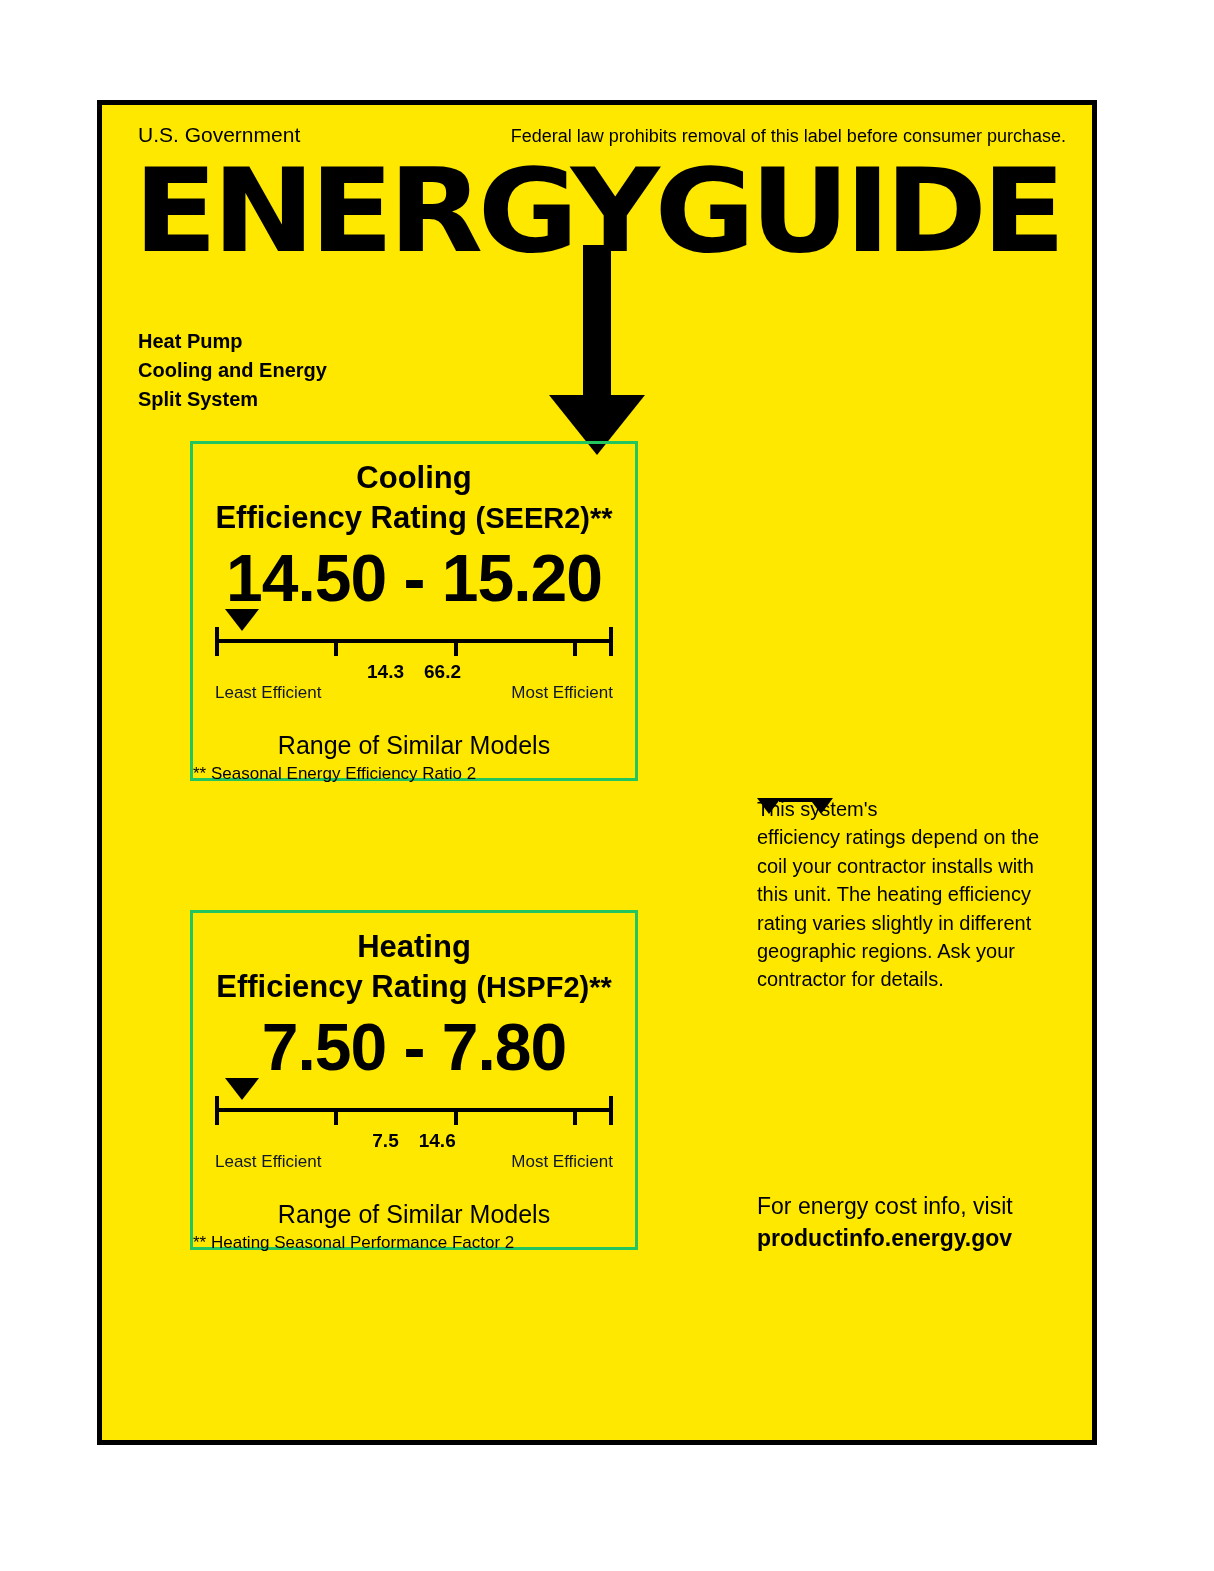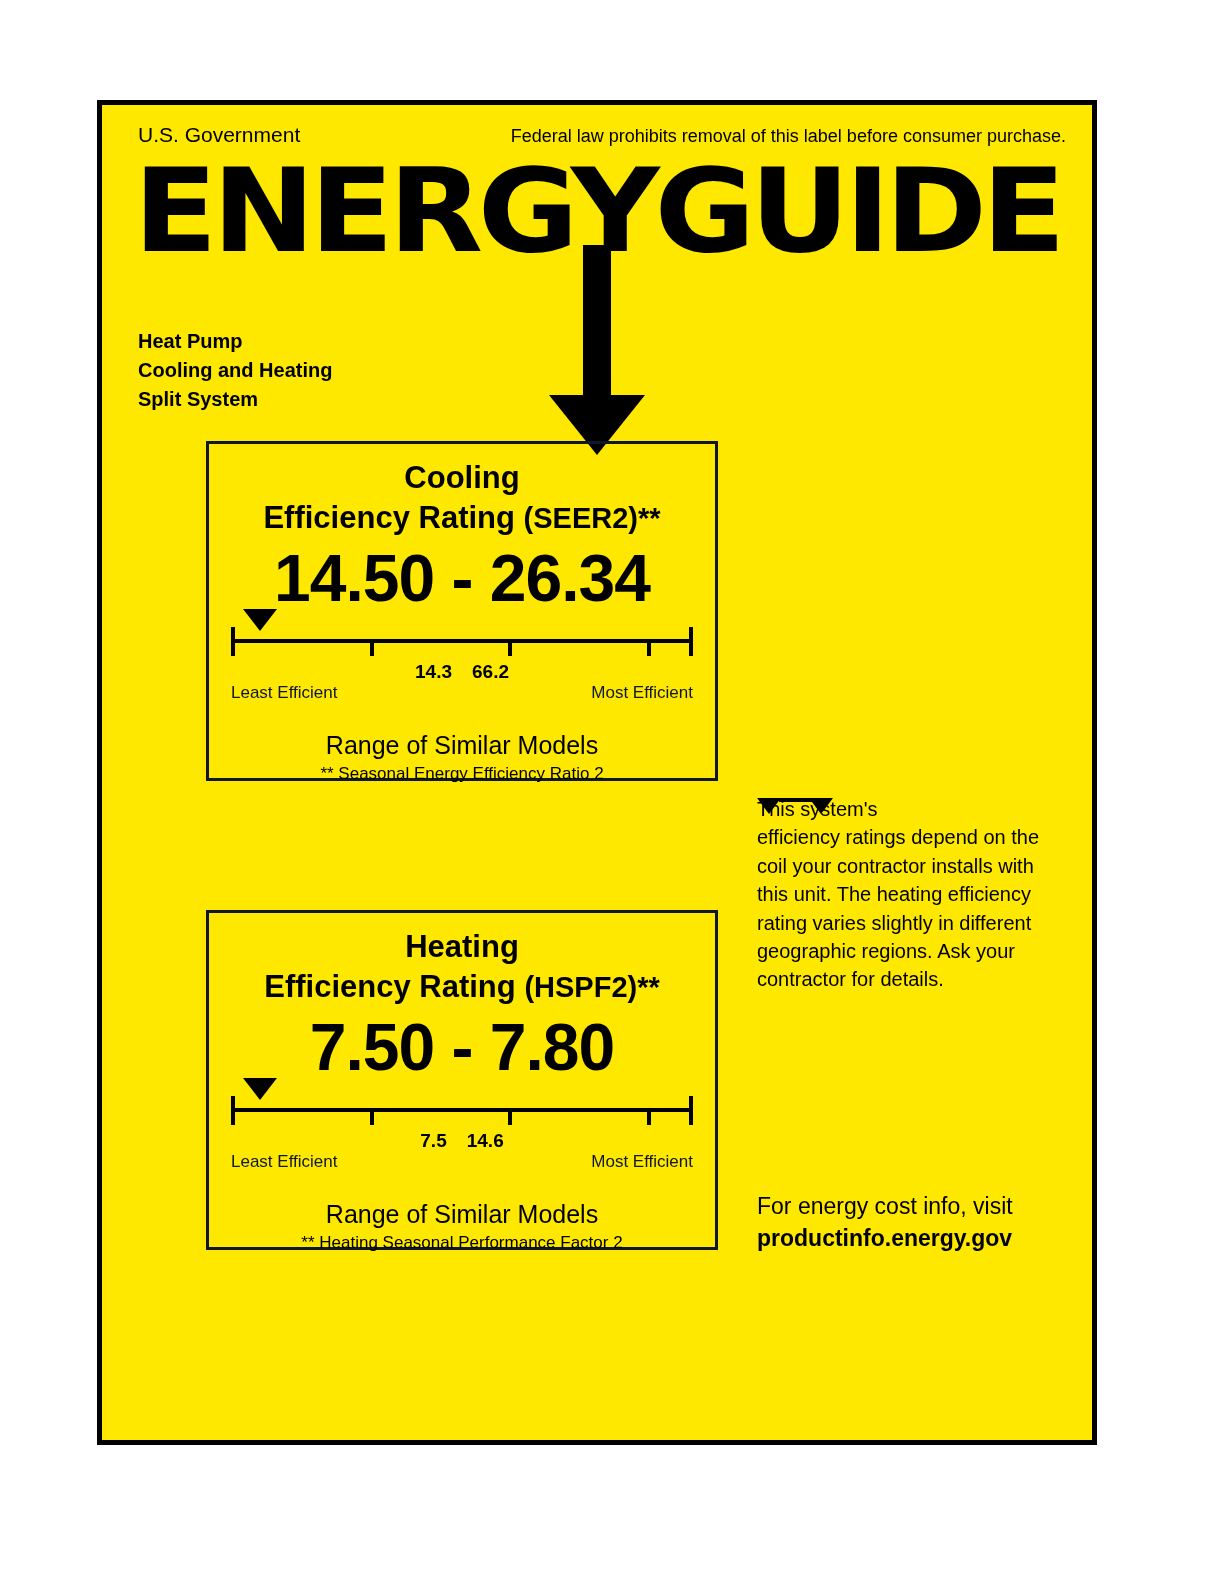--- a/index.html
+++ b/index.html
@@ -108,23 +108,23 @@
     text-align: right;
     font-size: 20px;
     font-weight: bold;
     line-height: 1.45;
     color: #000;
   }
 
   
   .rating-box {
     position: absolute;
-    left: 104px;
-    width: 512px;
-    border: 3px solid #0f172a;
+    left: 88px;
+    width: 448px;
+    border: 3px solid #22c55e;
     box-sizing: border-box;
   }
   #cooling-box { top: 336px; height: 340px; }
   #heating-box { top: 805px; height: 340px; }
 
   .rb-title {
     text-align: center;
     font-size: 31px;
     font-weight: bold;
     margin-top: 16px;
@@ -204,21 +204,21 @@
     font-size: 17px;
     color: #0f172a;
   }
   .rb-range {
     text-align: center;
     font-size: 25px;
     margin-top: 22px;
     color: #000;
   }
   .rb-foot {
-    text-align: center;
+    text-align: left;
     font-size: 17px;
     margin-top: 4px;
     color: #000;
   }
 
   
   .note {
     position: absolute;
     left: 655px;
     top: 690px;
@@ -283,32 +283,32 @@
   </div>
 
   <div class="wordmark">ENERGYGUIDE</div>
   <div class="arrow-wrap">
     <div class="arrow-stem"></div>
     <div class="arrow-head"></div>
   </div>
 
   <div class="prod-left">
     <div>Heat Pump</div>
-    <div>Cooling and Heating</div>
+    <div>Cooling and Energy</div>
     <div>Split System</div>
   </div>
 
 
   <div class="rating-box" id="cooling-box">
     <div class="rb-title">Cooling</div>
     <div class="rb-sub">
       <span>Efficiency Rating</span>
       <span class="small">(SEER2)**</span>
     </div>
-    <div class="rb-value">14.50 - 26.34</div>
+    <div class="rb-value">14.50 - 15.20</div>
     <div class="scale-wrap">
       <div class="pointer" style="left:2.5%"></div>
       <div class="scale-line"></div>
       <div class="tick end" style="left:0"></div>
       <div class="tick" style="left:30%"></div>
       <div class="tick" style="left:60%"></div>
       <div class="tick" style="left:90%"></div>
       <div class="tick end" style="left:calc(100% - 4px)"></div>
       <div class="scale-nums">
         <span>14.3</span>

